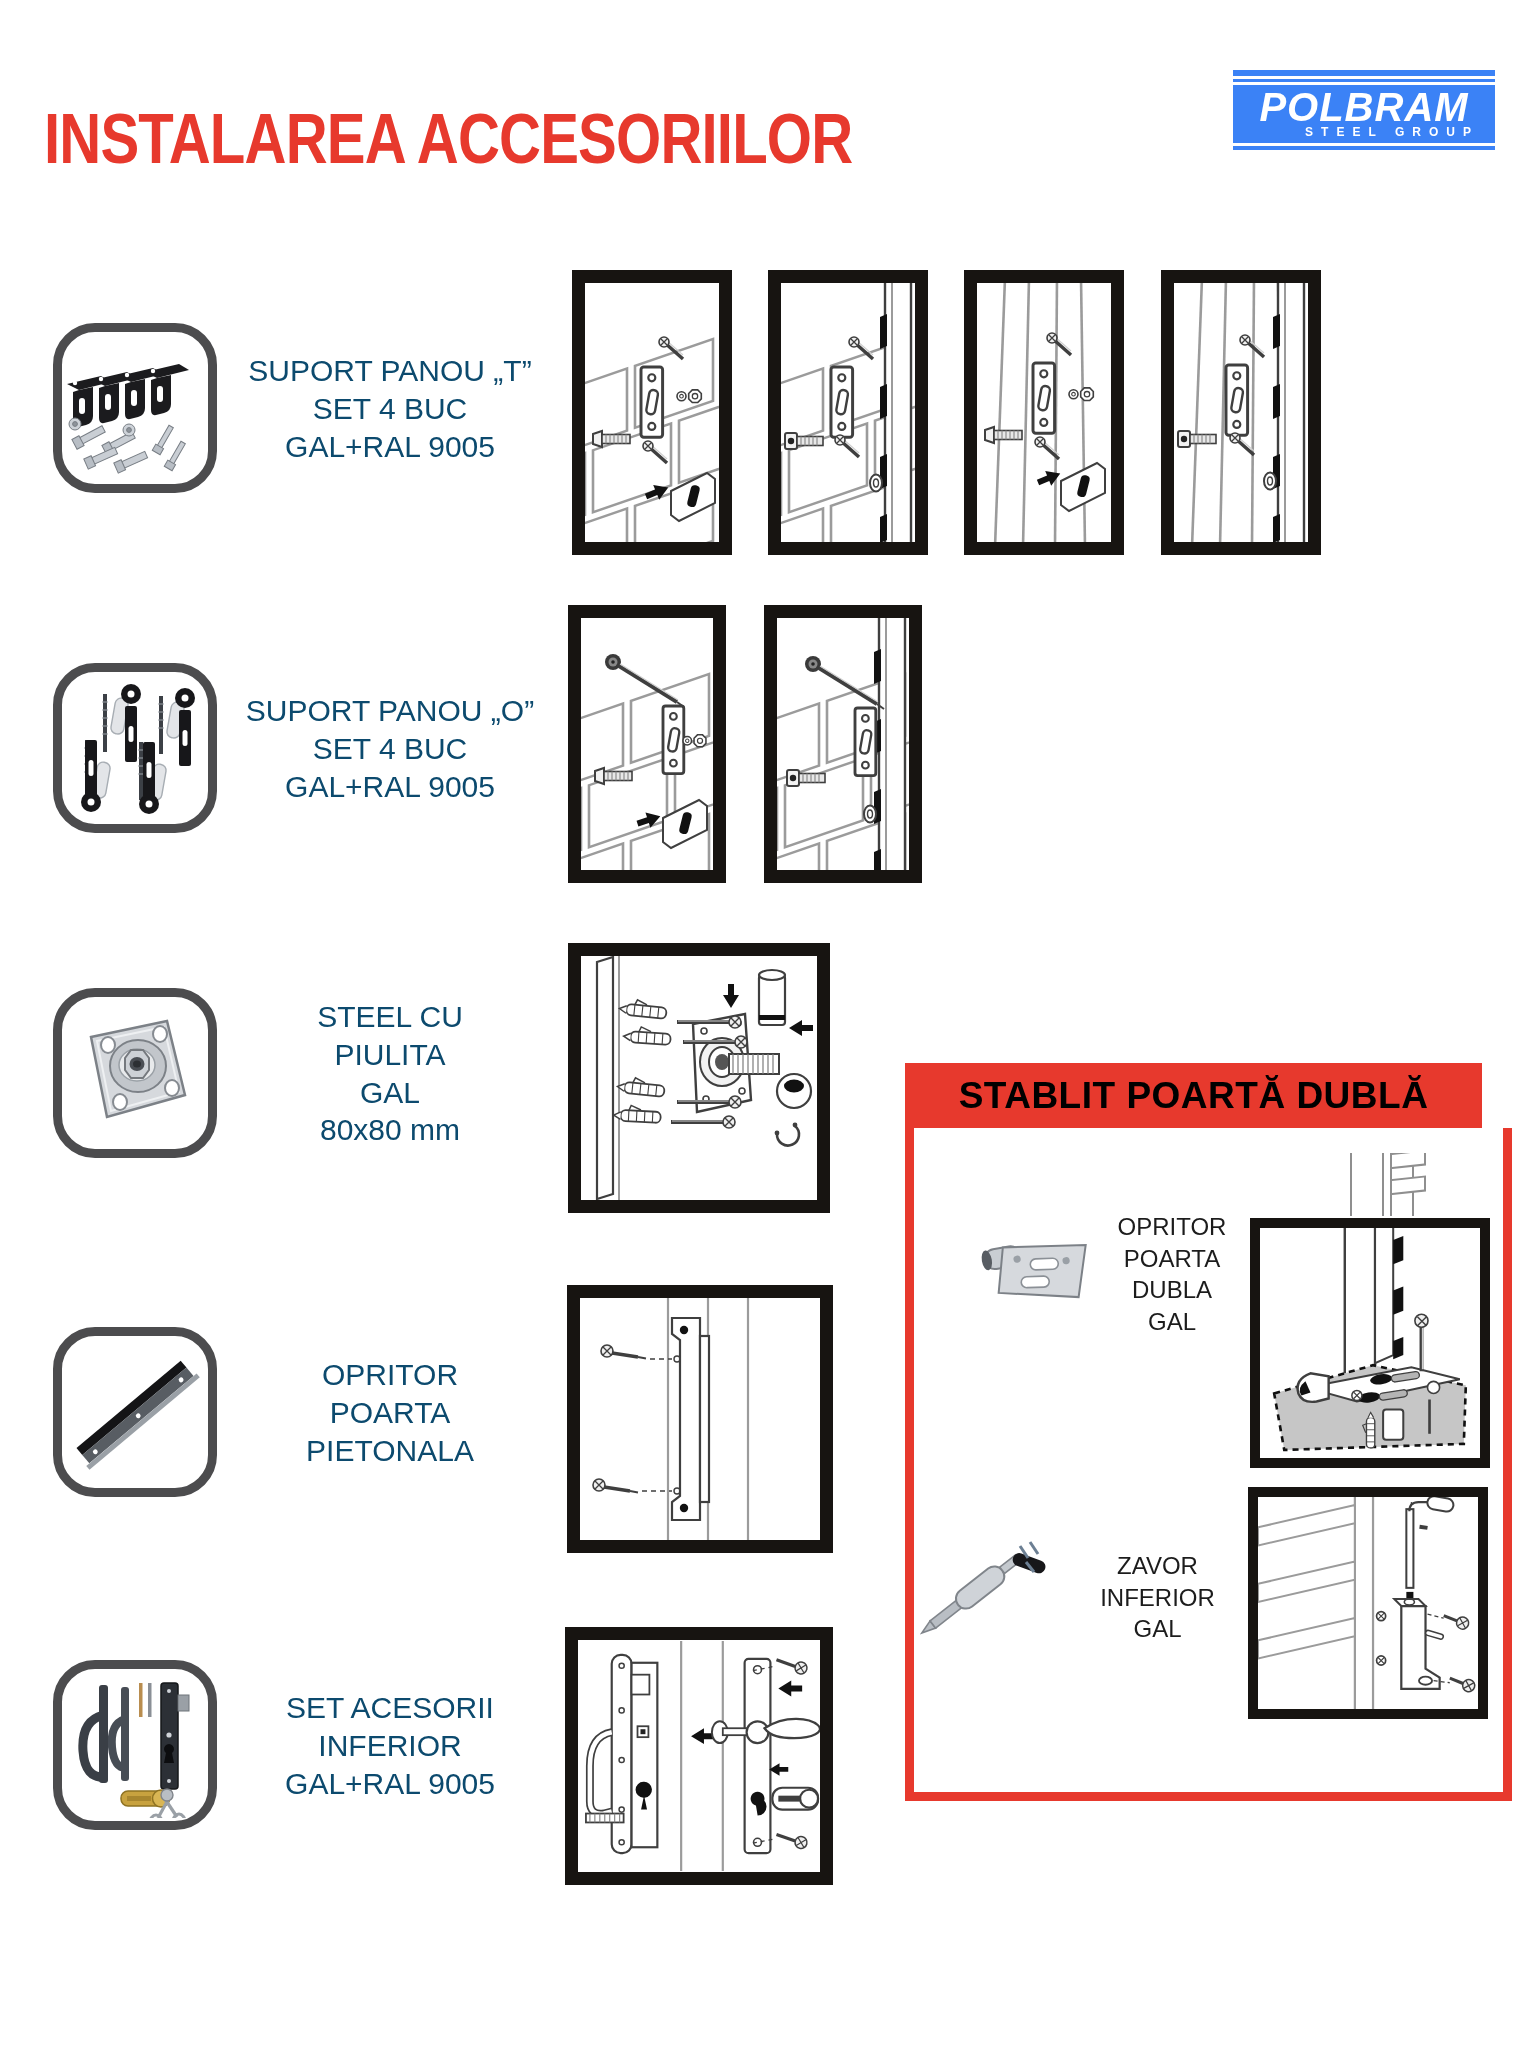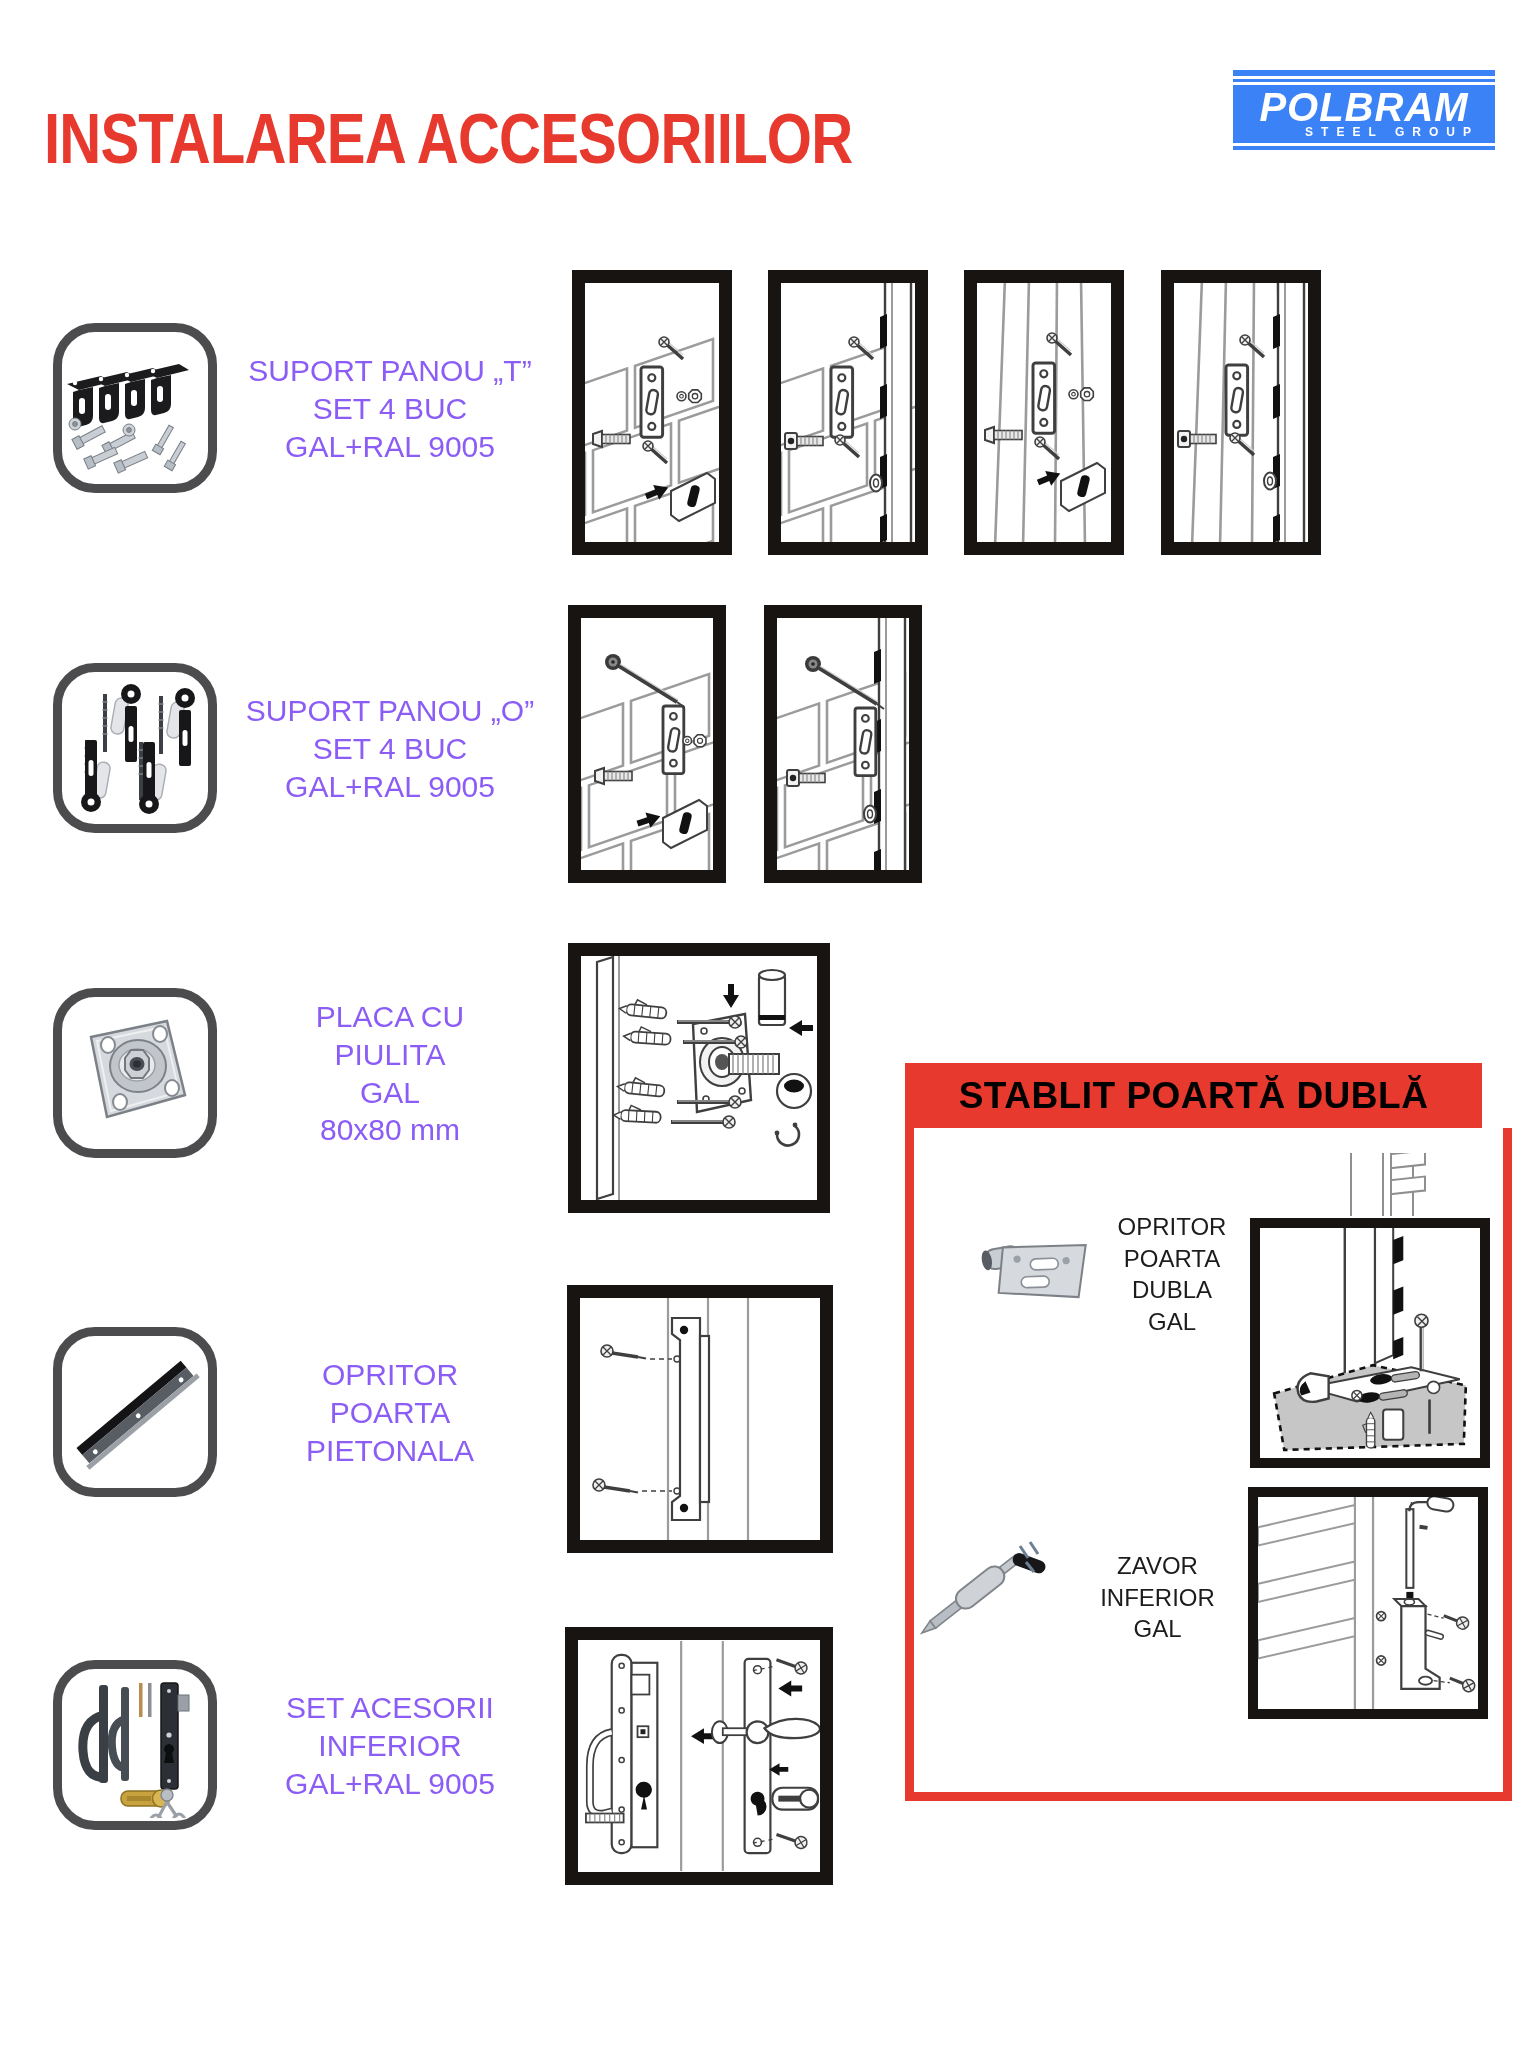--- a/index.html
+++ b/index.html
@@ -22,21 +22,21 @@
   .logo-sub{
     position:absolute;left:0;top:56px;width:100%;text-align:center;color:#fff;
     font-size:12px;font-weight:700;letter-spacing:8px;text-indent:8px;line-height:1;margin-left:24px;
   }
   
   .pbox{
     width:164px;height:170px;border:9px solid #4c4c4e;border-radius:42px;background:#fff;
     box-sizing:border-box;display:flex;align-items:center;justify-content:center;padding:3px;
   }
   .pbox svg{width:100%;height:100%;display:block;}
-  .plabel{width:350px;text-align:center;font-size:30px;line-height:1.26;color:#8b5cf6;}
+  .plabel{width:350px;text-align:center;font-size:30px;line-height:1.26;color:#0c4a6e;}
   
   .diag{
     background:#fff;border:13px solid #171411;box-sizing:border-box;
   }
   .diag svg{width:100%;height:100%;display:block;}
   
   .rpanel{left:905px;top:1063px;width:607px;height:738px;}
   .rhead{
     position:absolute;left:0;top:0;width:577px;height:65px;background:#e7392d;color:#000000;
     font-size:37px;font-weight:800;display:flex;align-items:center;justify-content:center;
@@ -289,21 +289,21 @@
           <ellipse cx="107" cy="85" rx="7" ry="8"></ellipse>
       </g>
       <ellipse cx="73" cy="63" rx="28" ry="26" fill="#c2c6cb" stroke="#7c8187" stroke-width="2"></ellipse>
       <ellipse cx="72" cy="62" rx="18" ry="16" fill="#e8eaec" stroke="#9aa0a6" stroke-width="1.5"></ellipse>
       <path d="M60 55 l6 -8 h12 l6 8 v12 l-6 8 h-12 l-6 -8 z" fill="#cdd1d6" stroke="#75797e" stroke-width="2"></path>
       <ellipse cx="72" cy="61" rx="7.5" ry="7" fill="#4a4e54"></ellipse>
       <ellipse cx="72" cy="61" rx="4" ry="3.6" fill="#2c2f33"></ellipse>
     </svg>
   </div>
   <div class="abs plabel" style="left:215px;top:998px">
-    <div>PLACA CU</div>
+    <div>STEEL CU</div>
     <div>PIULITA</div>
     <div>GAL</div>
     <div>80x80 mm</div>
   </div>
 
   <div class="abs pbox" style="left:53px;top:1327px">
     <svg viewBox="0 0 140 140">
       <g transform="rotate(-40 70 70)">
         <rect x="2" y="60" width="136" height="9" fill="#141416"></rect>
         <rect x="2" y="69" width="136" height="11" fill="#585d63"></rect>

